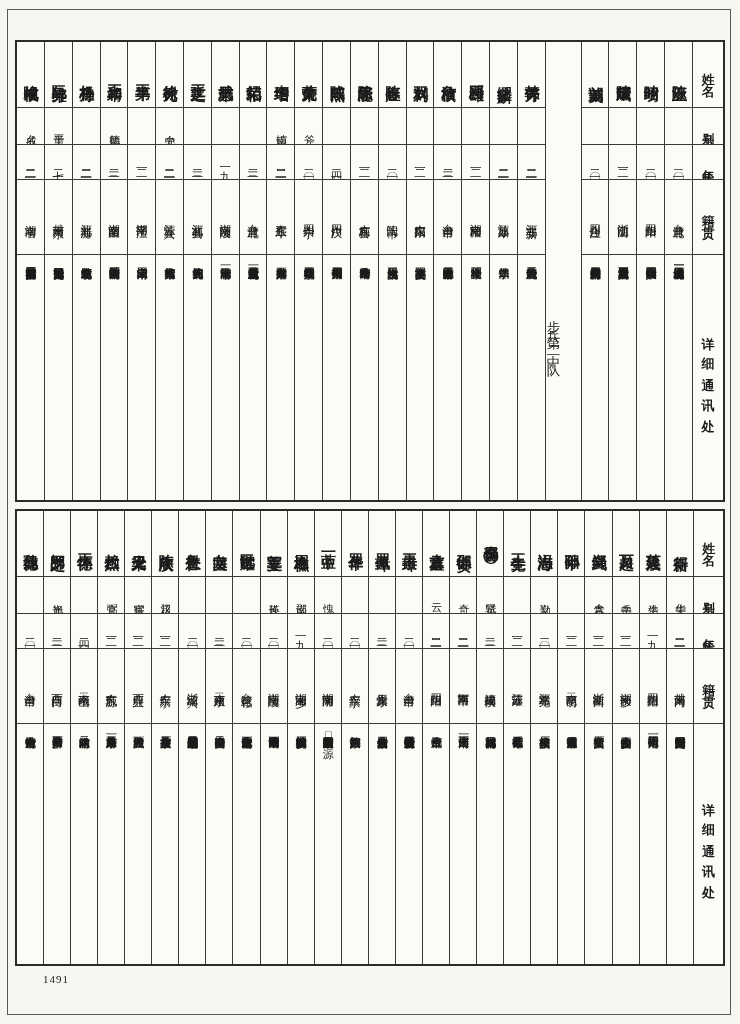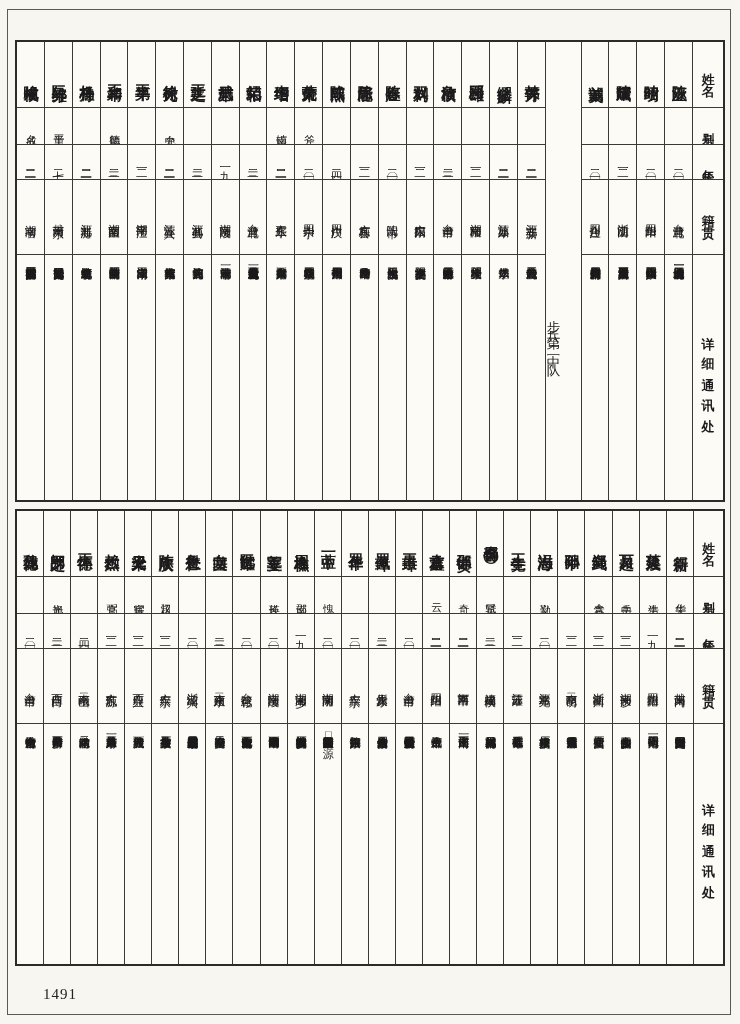--- a/index.html
+++ b/index.html
@@ -52,21 +52,21 @@
   
   .header-col .vtext { font-size:13px; font-weight:bold; }
   .header-col .r-name .vtext, .header-col .r-native .vtext { letter-spacing:0.9em; }
   .header-col .r-alias .vtext, .header-col .r-age .vtext { letter-spacing:0.25em; font-size:12px; }
   .header-col .r-addr { align-items:center; }
   .header-col .r-addr .vtext { letter-spacing:1.6em; font-size:13px; }
   
   .divider-col .cell { height:100%; border-bottom:none; align-items:center; justify-content:flex-start; padding-top:128px; }
   .divider-col .vtext { font-size:13.5px; letter-spacing:0.65em; }
   .page-number {
-    margin:20px 0 0 28px; font-size:15px; letter-spacing:1px;
+    margin:7px 0 0 28px; font-size:11px; letter-spacing:1px;
     font-family:"Liberation Serif","DejaVu Serif",serif; color:#222;
   }
 </style>
 </head>
 <body>
 
 <div class="page-frame"></div>
 
 <div class="content">
   <div class="rtable top" id="table-0">

